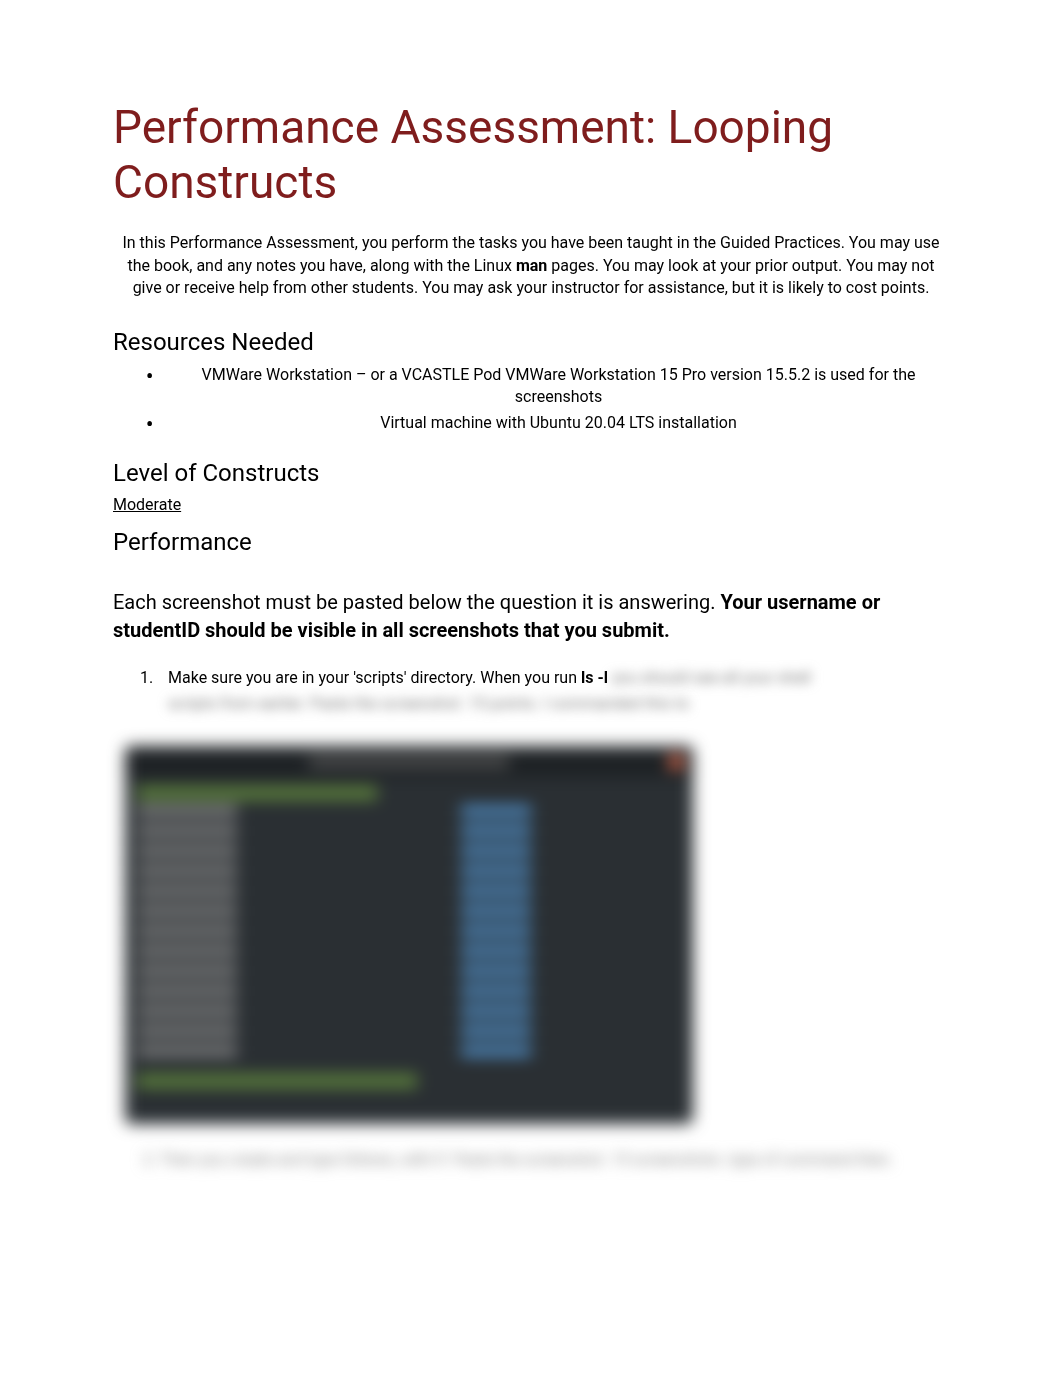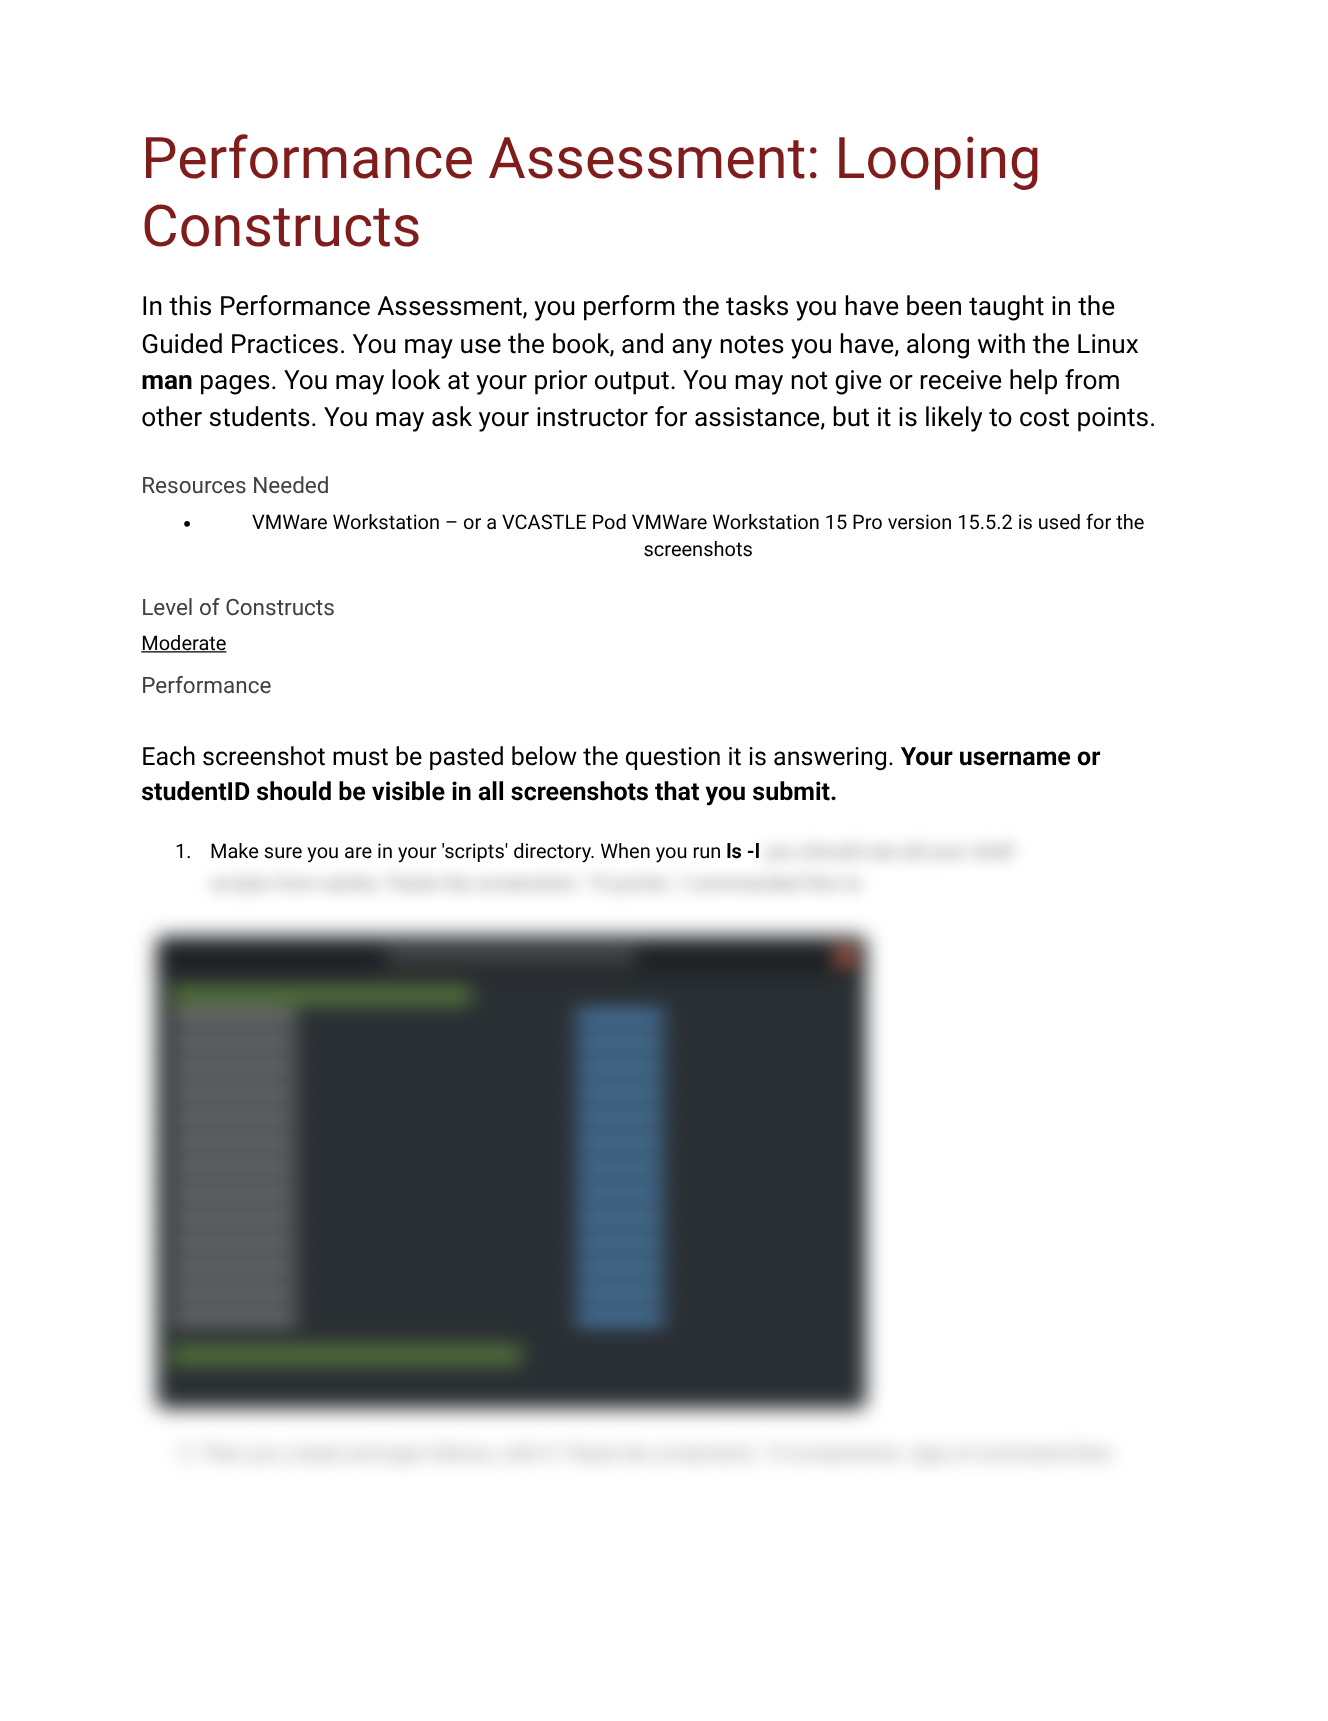--- a/index.html
+++ b/index.html
@@ -16,28 +16,29 @@
       color: #000000;
     }
     h1 {
       font-size: 46px;
       font-weight: 400;
       line-height: 1.2;
       margin-bottom: 22px;
       color: #7f1d1d;
     }
     .intro-text {
-      font-size: 21px;
+      font-size: 16px;
       line-height: 1.4;
       margin-bottom: 28px;
+      text-align: center;
     }
     h2 {
-      font-size: 18px;
+      font-size: 24px;
       font-weight: 400;
-      color: #404040;
+      color: #000000;
       margin-bottom: 8px;
     }
     .bullet-list {
       list-style: none;
       padding-left: 55px;
       margin-bottom: 24px;
     }
     .bullet-list li {
       position: relative;
       font-size: 16px;
@@ -176,20 +177,21 @@
 
 <h1>Performance Assessment: Looping Constructs</h1>
 
 <p class="intro-text">
   <span>In this Performance Assessment, you perform the tasks you have been taught in the Guided Practices.  You may use the book, and any notes you have, along with the Linux </span><span class="bold">man</span><span> pages.  You may look at your prior output.  You may not give or receive help from other students.  You may ask your instructor for assistance, but it is likely to cost points.</span>
 </p>
 
 <h2>Resources Needed</h2>
 <ul class="bullet-list">
   <li>VMWare Workstation – or a VCASTLE Pod VMWare Workstation 15 Pro version 15.5.2 is used for the screenshots</li>
+  <li>Virtual machine with Ubuntu 20.04 LTS installation</li>
 </ul>
 
 <h2>Level of Constructs</h2>
 <p class="level-text">Moderate</p>
 
 <h2>Performance</h2>
 <p class="deliverables-text">
   <span>Each screenshot must be pasted below the question it is answering. </span><span class="bold">Your username or studentID should be visible in all screenshots that you submit.</span>
 </p>
 

